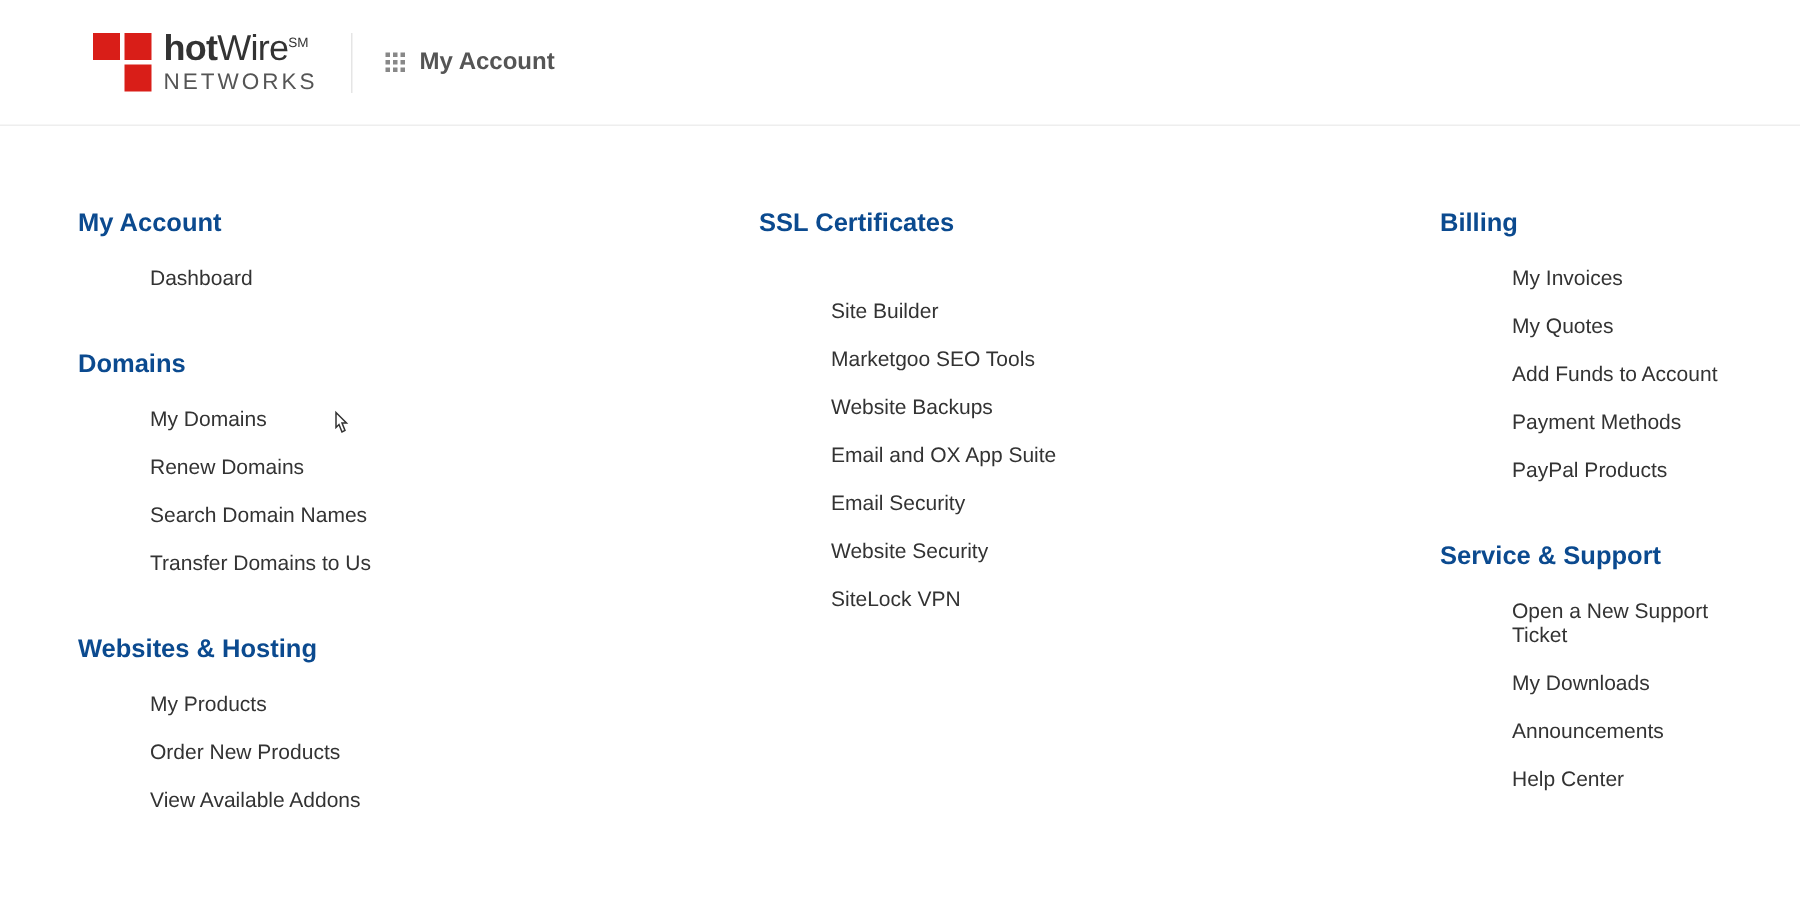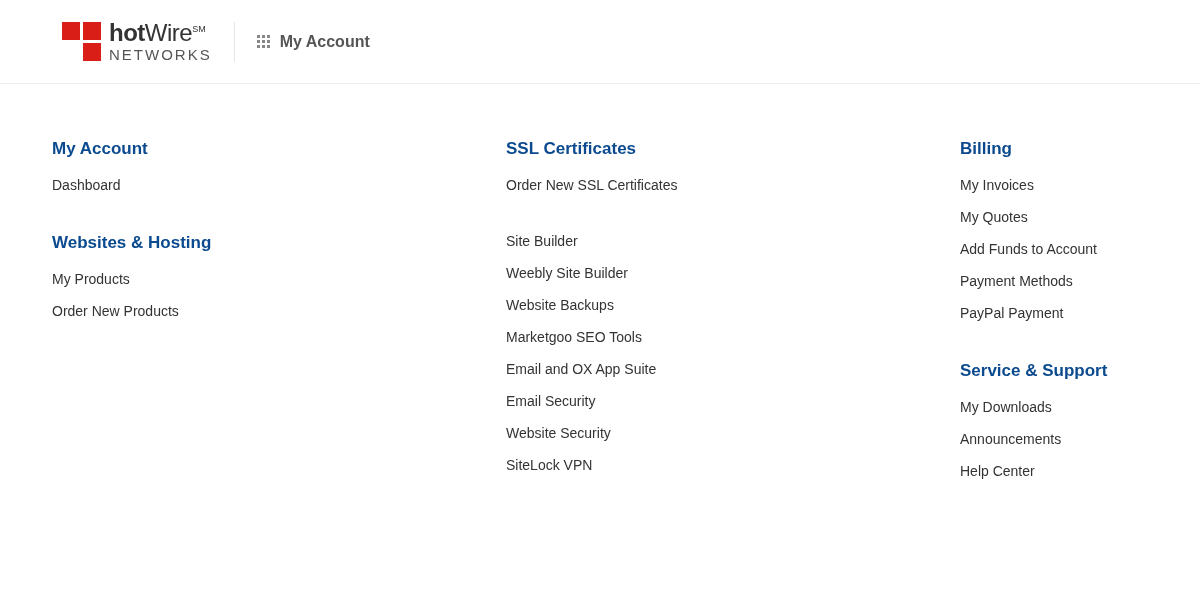--- a/index.html
+++ b/index.html
@@ -67,20 +67,21 @@
       margin-bottom: 18px;
     }
     .section-item {
       display: block;
       color: #333;
       font-size: 14px;
       margin-bottom: 16px;
       text-decoration: none;
       cursor: pointer;
       position: relative;
+      margin-left: 48px;
     }
     .cursor-hand {
       position: absolute;
       left: 118px;
       top: 2px;
       pointer-events: none;
     }
   </style>
 </head>
 <body>
@@ -115,52 +116,65 @@
   </div>
 </div>
 
 <div class="content">
   <div class="col col-1">
     <div class="section">
       <div class="section-title">My Account</div>
       <a class="section-item">Dashboard</a>
     </div>
     <div class="section">
+      <div class="section-title">Domains</div>
+      <a class="section-item" style="position:relative;">My Domains
+        <span class="cursor-hand">
+          <svg width="20" height="22" viewBox="0 0 20 22">
+            <path d="M6 2 L6 12 L8 10 L10 15 L12 14 L10 9 L13 9 Z" fill="#fff" stroke="#333" stroke-width="1"></path>
+          </svg>
+        </span>
+      </a>
+      <a class="section-item">Renew Domains</a>
+      <a class="section-item">Search Domain Names</a>
+      <a class="section-item">Transfer Domains to Us</a>
+    </div>
+    <div class="section">
       <div class="section-title">Websites &amp; Hosting</div>
       <a class="section-item">My Products</a>
       <a class="section-item">Order New Products</a>
+      <a class="section-item">View Available Addons</a>
     </div>
   </div>
 
   <div class="col col-2">
     <div class="section">
       <div class="section-title">SSL Certificates</div>
-      <a class="section-item">Order New SSL Certificates</a>
     </div>
     <div class="section">
       <a class="section-item">Site Builder</a>
-      <a class="section-item">Weebly Site Builder</a>
+      <a class="section-item">Marketgoo SEO Tools</a>
       <a class="section-item">Website Backups</a>
-      <a class="section-item">Marketgoo SEO Tools</a>
       <a class="section-item">Email and OX App Suite</a>
       <a class="section-item">Email Security</a>
       <a class="section-item">Website Security</a>
       <a class="section-item">SiteLock VPN</a>
     </div>
   </div>
 
   <div class="col col-3">
     <div class="section">
       <div class="section-title">Billing</div>
       <a class="section-item">My Invoices</a>
       <a class="section-item">My Quotes</a>
       <a class="section-item">Add Funds to Account</a>
       <a class="section-item">Payment Methods</a>
-      <a class="section-item">PayPal Payment</a>
+      <a class="section-item">PayPal Products</a>
     </div>
     <div class="section">
       <div class="section-title">Service &amp; Support</div>
+      <a class="section-item">Open a New Support Ticket</a>
       <a class="section-item">My Downloads</a>
       <a class="section-item">Announcements</a>
       <a class="section-item">Help Center</a>
     </div>
   </div>
 </div>
 
 </body></html>

